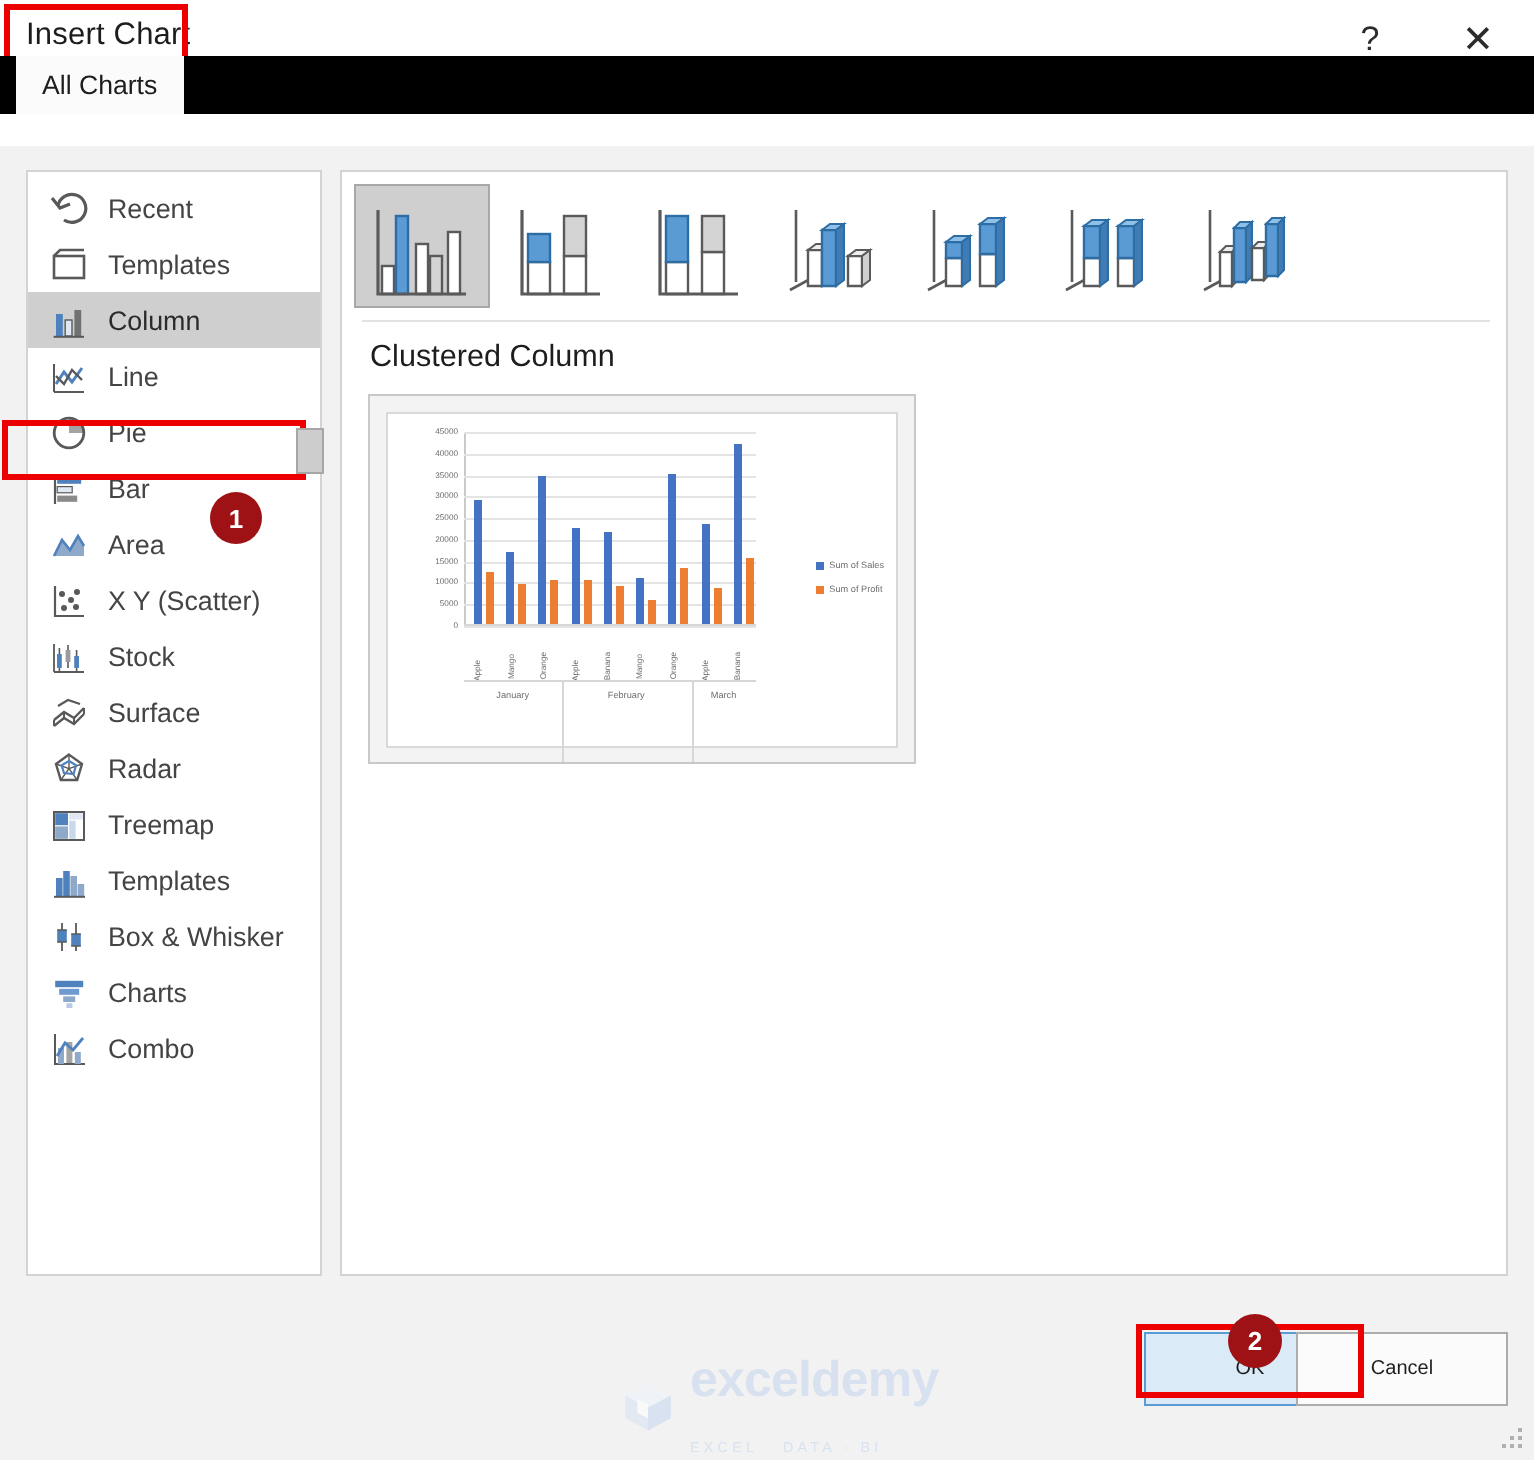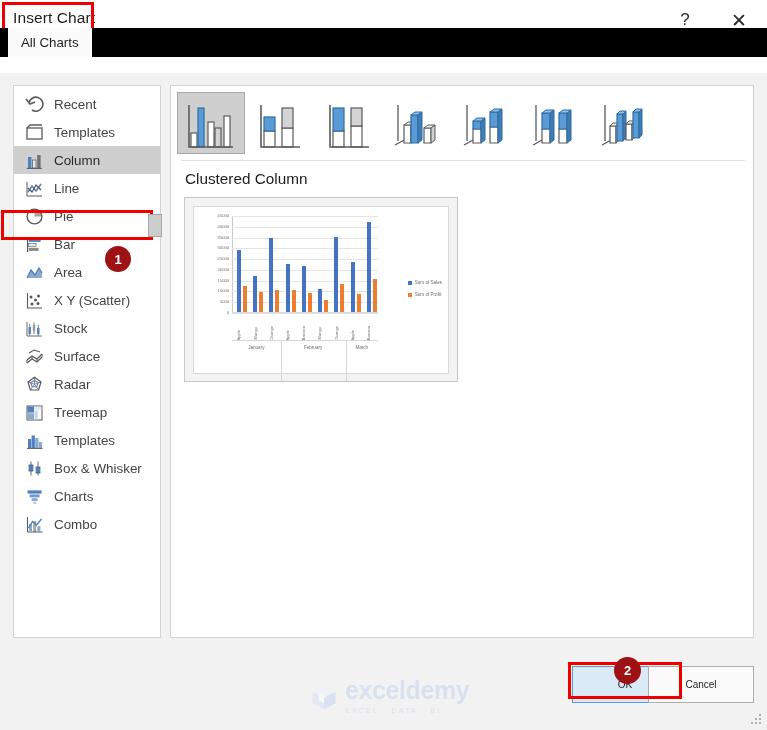--- a/index.html
+++ b/index.html
@@ -152,21 +152,21 @@
     border:3px solid #ed0000;box-sizing:border-box;pointer-events:none;
   }
   .grip{position:absolute;right:5px;bottom:5px;width:11px;height:11px;}
   .grip i{position:absolute;width:2px;height:2px;background:#b0b0b0;}
 
   
   .wm{position:absolute;left:310px;top:679px;display:flex;align-items:center;opacity:.55;}
   .wm-cube{width:28px;height:28px;margin-right:7px;}
   .wm-txt{display:flex;flex-direction:column;}
   .wm-main{font-size:25px;color:#c3d4ef;font-weight:bold;letter-spacing:-.4px;line-height:.95;}
-  .wm-sub{font-size:7.2px;color:#c3d4ef;letter-spacing:2.1px;margin-top:3px;}
+  .wm-sub{font-size:7.2px;color:#c3d4ef;letter-spacing:2.1px;margin-top:16px;}
 </style>
 </head>
 <body>
 
 <div id="dialog">
 
   <div class="titlebar">
     <div class="dlg-title">Insert Chart</div>
     <div class="title-hl"></div>
     <div class="tb-btn" id="help-btn">?</div>

